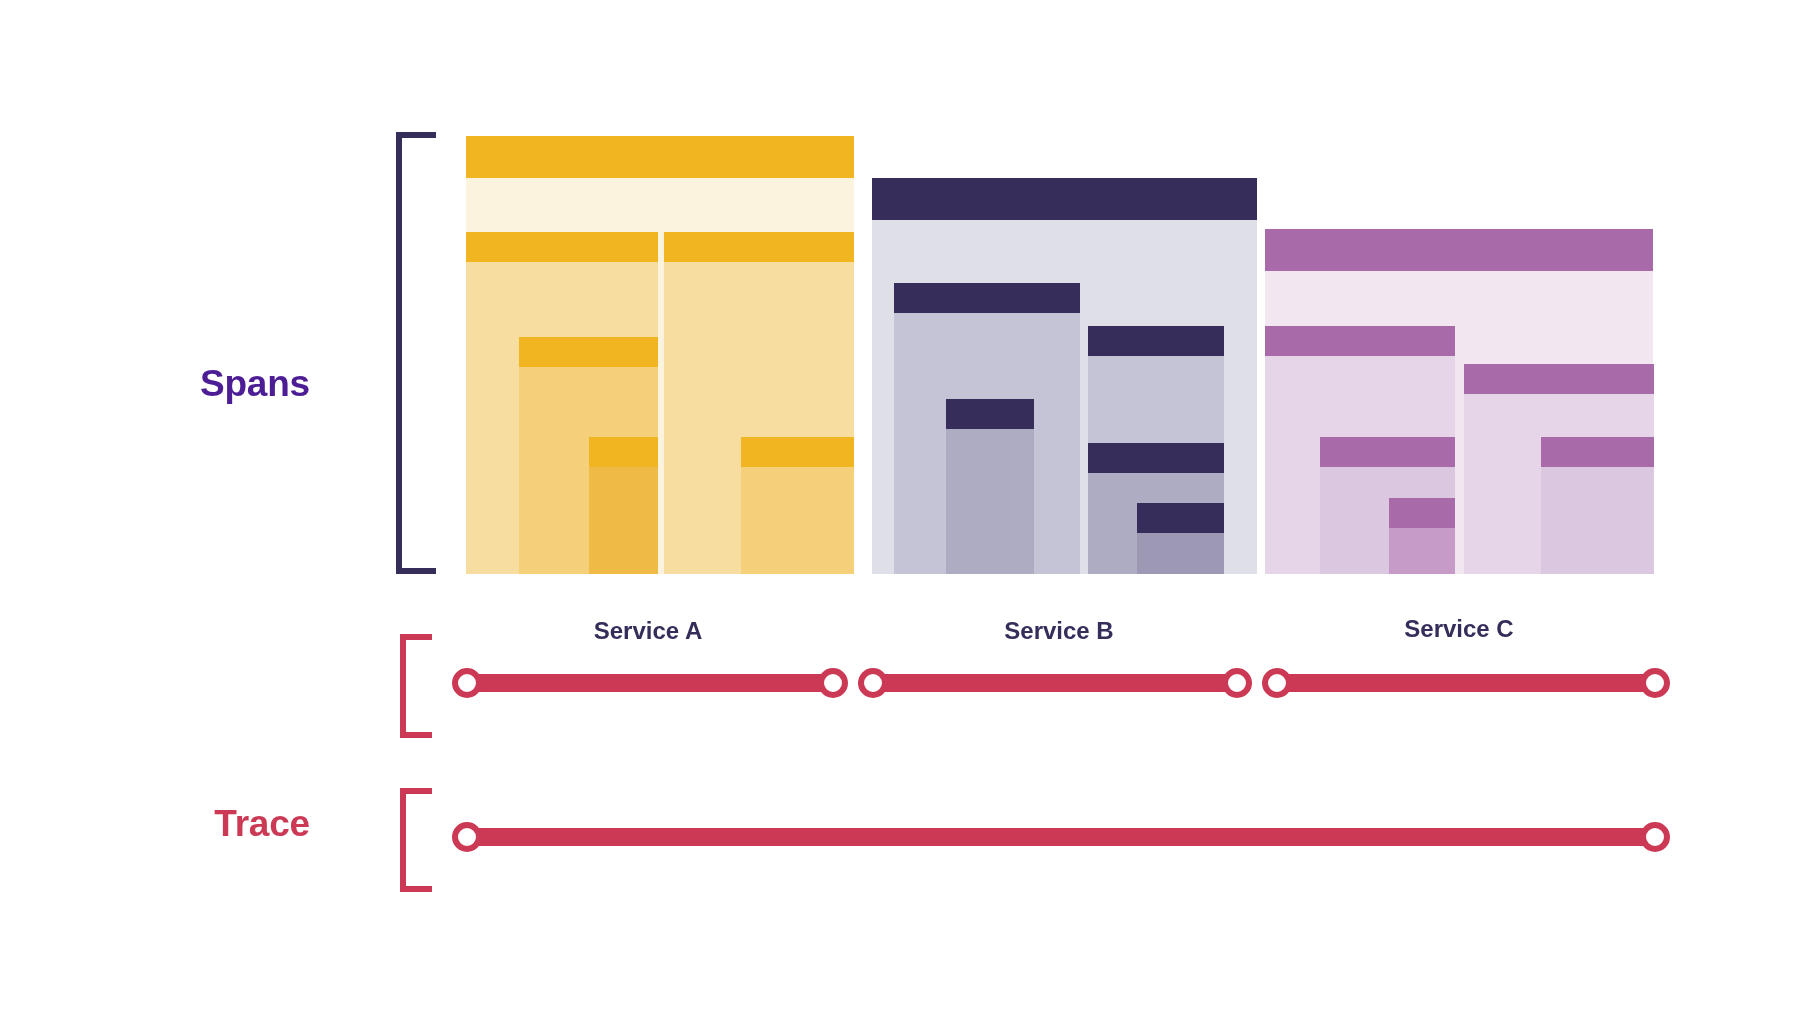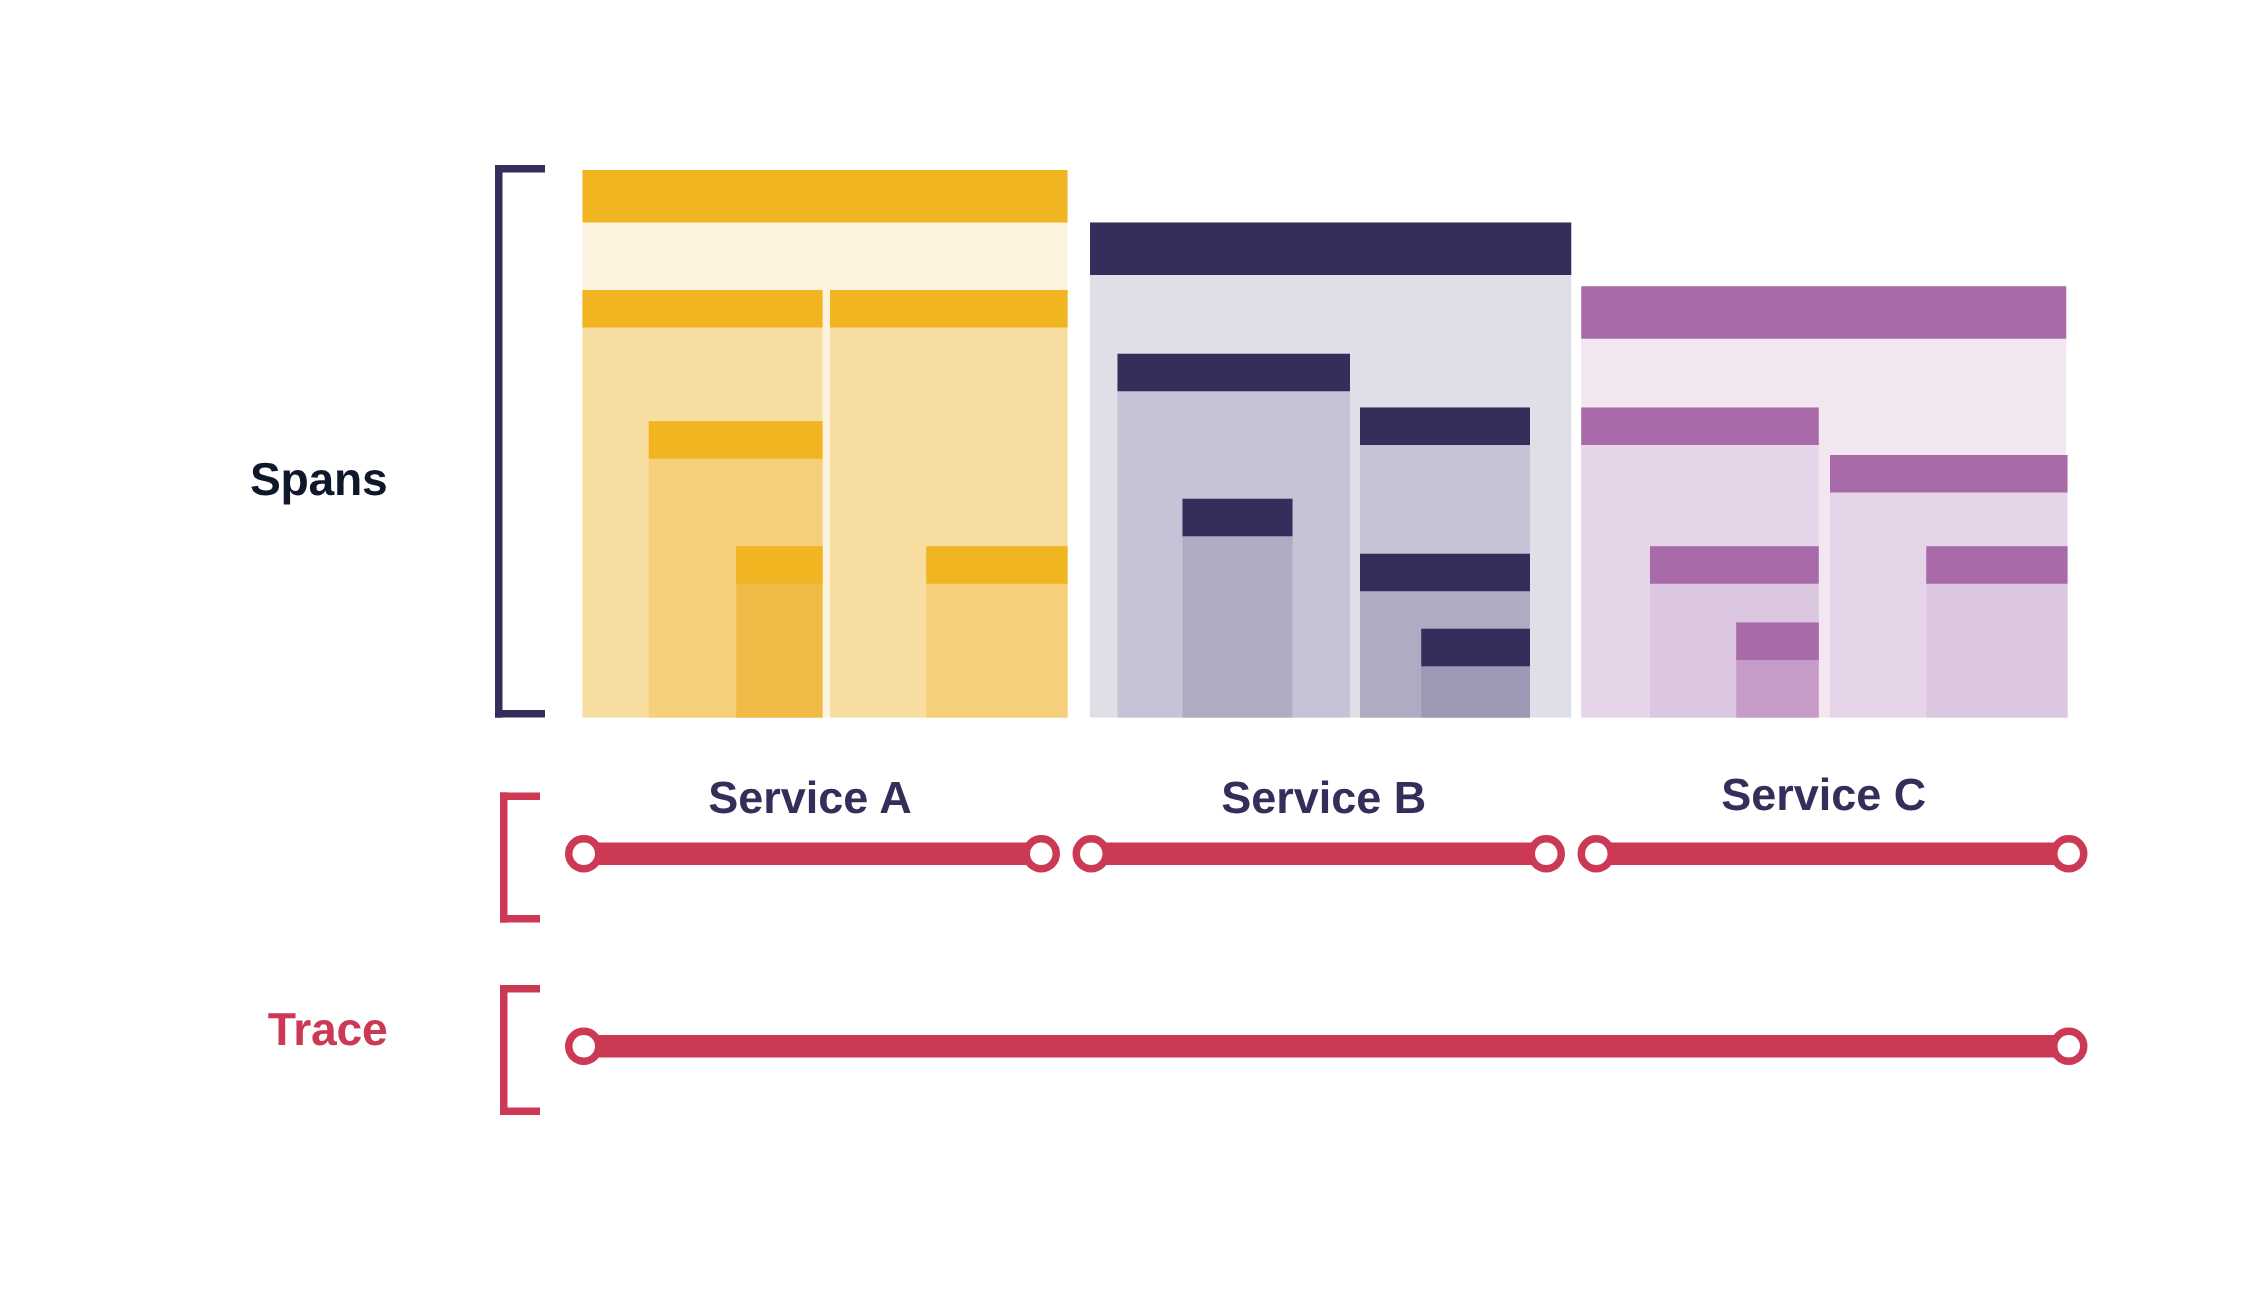--- a/index.html
+++ b/index.html
@@ -22,21 +22,21 @@
 
   
   .row-label {
     position: absolute;
     font-weight: bold;
     letter-spacing: -0.2px;
     white-space: nowrap;
     text-align: right;
   }
   #label-spans {
-    color: #0f172a;
+    color: #4c1d95;
     font-size: 37px;
     right: 1490px;
     top: 363px;
     text-align: right;
   }
   #label-transactions {
     color: #CC3955;
     font-size: 37px;
     right: 1490px;
     top: 648px;
@@ -95,21 +95,21 @@
   .span-head {
     position: absolute;
     left: 0;
     top: 0;
     width: 100%;
   }
 
   
   .service-caption {
     position: absolute;
-    font-size: 36px;
+    font-size: 24px;
     font-weight: bold;
     color: #362D5B;
     text-align: center;
     white-space: nowrap;
   }
 
   
   .timeline-seg {
     position: absolute;
     height: 18px;

